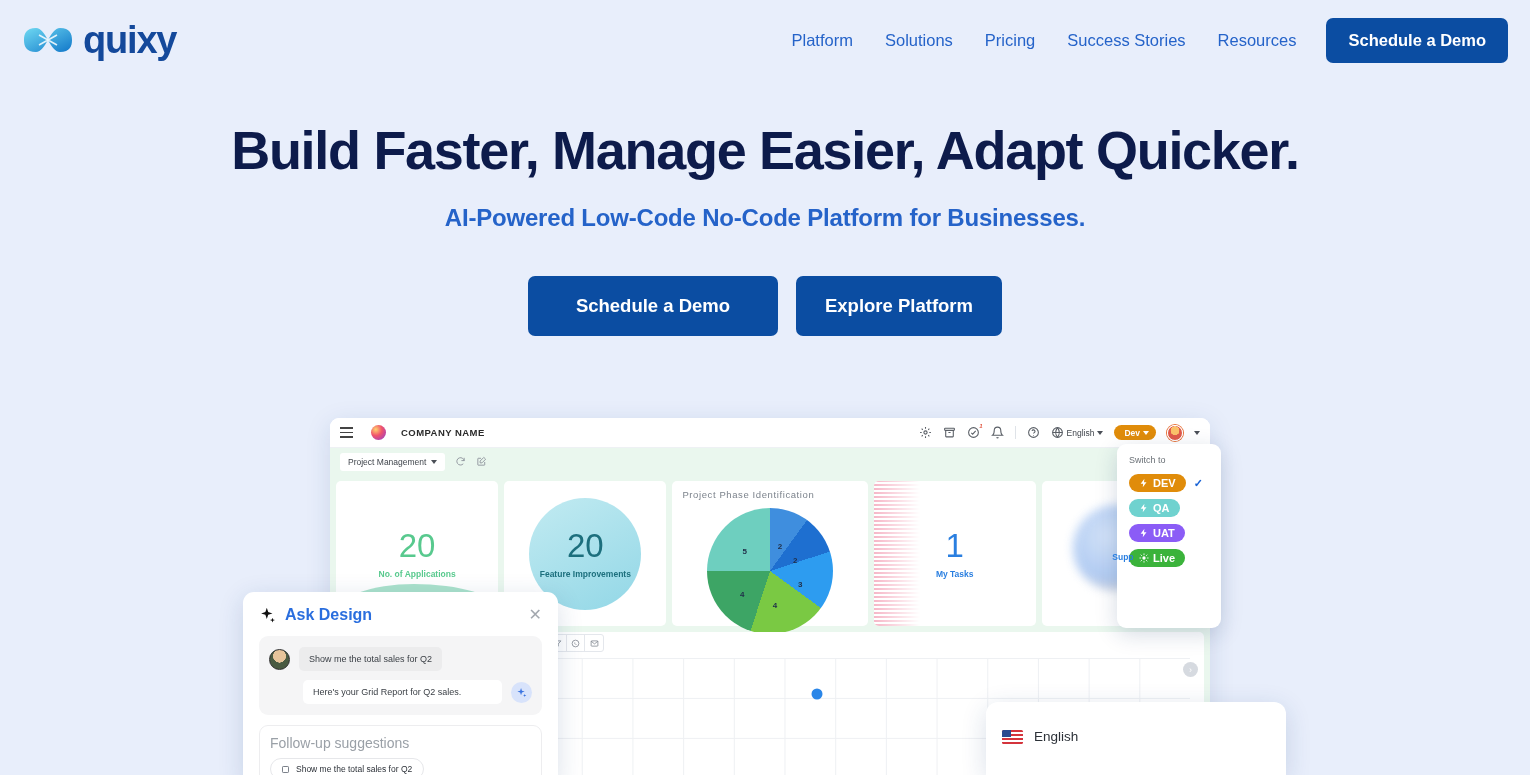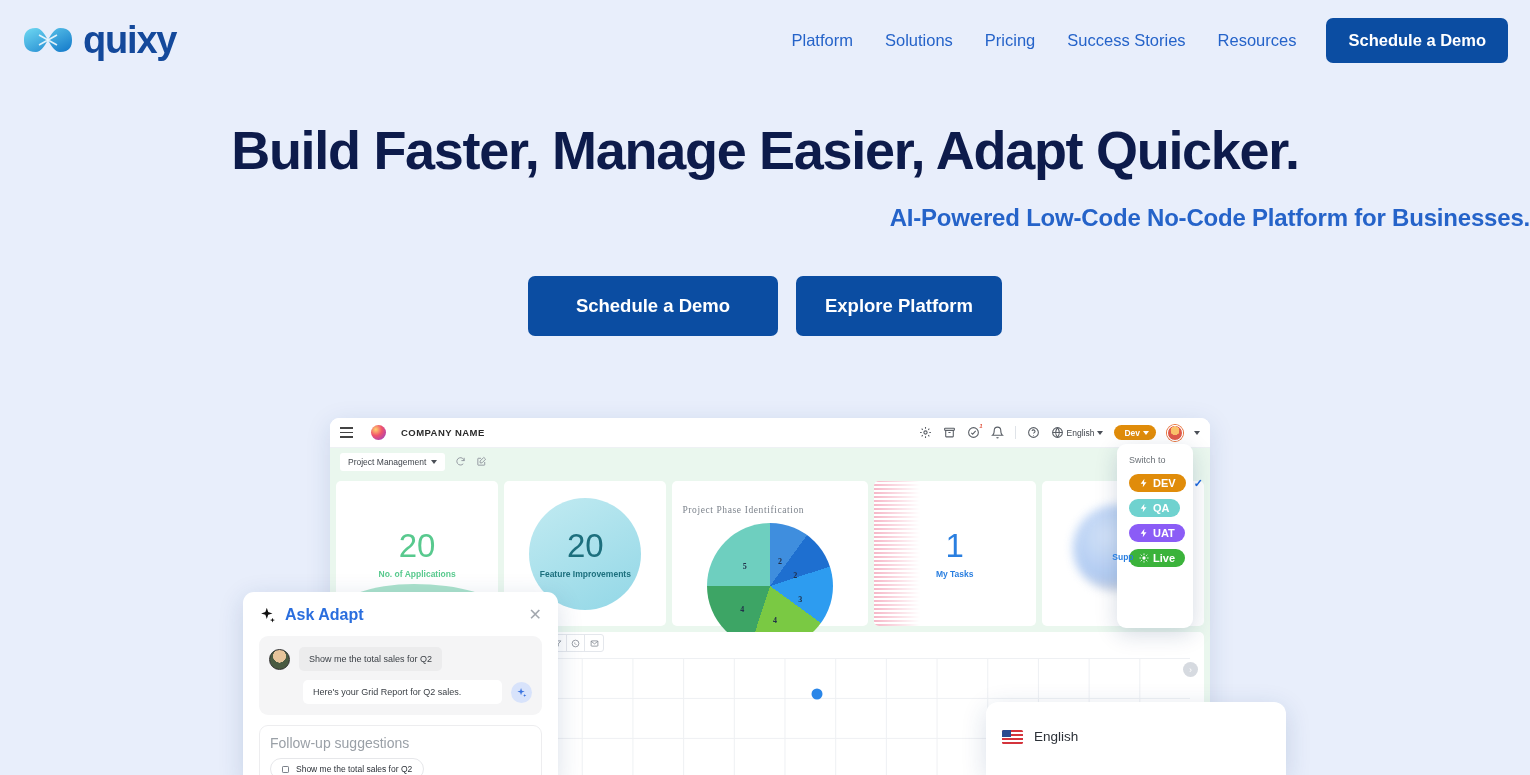--- a/index.html
+++ b/index.html
@@ -36,21 +36,21 @@
   }
 
   
   .hero { position: absolute; top: 120px; left: 0; width: 1530px; text-align: center; }
   .hero-title {
     font-size: 54px; font-weight: 800; color: #0d1b4b;
     letter-spacing: -1.3px; line-height: 1.12;
   }
   .hero-sub {
     margin-top: 24px;
-    font-size: 24px; font-weight: 700; color: #2563c9; letter-spacing: -0.2px; text-align: right;
+    font-size: 24px; font-weight: 700; color: #2563c9; letter-spacing: -0.2px;
   }
   .hero-buttons {
     margin-top: 44px; display: flex; justify-content: center; gap: 18px;
   }
   .btn-primary, .btn-secondary {
     background: #0b4da2; color: #fff; border: none; cursor: pointer;
     font-family: "Liberation Sans", sans-serif;
     font-size: 18.5px; font-weight: 700; border-radius: 7px;
     padding: 19px 0; width: 250px;
   }
@@ -133,21 +133,21 @@
     -webkit-mask-image: linear-gradient(90deg,#000,transparent);
             mask-image: linear-gradient(90deg,#000,transparent);
   }
   .blob-bg {
     position: absolute; left: 46%; top: 46%; transform: translate(-50%,-50%);
     width: 86px; height: 86px; border-radius: 50%;
     background: radial-gradient(circle at 40% 36%, #cfe0f8 0%, #a9c6f1 55%, #f2d6b9 100%);
     filter: blur(5px); opacity: .9;
   }
   .mid-card {
-    flex: 1.08; background: #fff; border-radius: 5px; padding: 24px 10px; position: relative; font-family: Liberation Serif, serif;
+    flex: 1.08; background: #fff; border-radius: 5px; padding: 8px 10px; position: relative;
   }
   .mid-title { font-size: 9.5px; color: #7c838c; letter-spacing: .6px; }
 
   .pie-holder { display: flex; justify-content: center; margin-top: 8px; }
   .pie { width: 126px; height: 126px; border-radius: 50%; position: relative; }
   .pie-lab {
     position: absolute; font-size: 8px; font-weight: 700; color: #21304a;
     transform: translate(-50%,-50%);
   }
   .legend { margin-top: 7px; font-size: 7.4px; color: #22303f; }
@@ -181,21 +181,21 @@
   }
   .tool-strip span {
     width: 18px; height: 16px; display: flex; align-items: center; justify-content: center;
     border-right: 1px solid #e4e7ec; color: #7b828b; cursor: pointer;
   }
   .tool-strip span:last-child { border-right: none; }
   .tool-strip svg { width: 9px; height: 9px; display: block; }
 
   
   .switch-pop {
-    position: absolute; left: 1117px; top: 444px; width: 76px; height: 184px;
+    position: absolute; left: 1117px; top: 444px; width: 104px; height: 184px;
     background: #fff; border-radius: 9px; box-shadow: 0 6px 22px rgba(20,50,100,.18);
     padding: 11px 12px;
   }
   .switch-head { font-size: 9px; color: #6b7177; margin-bottom: 9px; }
   .env-row { display: flex; align-items: center; margin-bottom: 7px; }
   .env-chip {
     display: flex; align-items: center; gap: 4px;
     border-radius: 11px; color: #fff; font-size: 11px; font-weight: 600;
     padding: 3px 10px; cursor: pointer;
   }
@@ -542,21 +542,21 @@
   </div>
 
   <div class="caddie">
     <div class="caddie-head">
       <span class="spark">
         <svg viewBox="0 0 24 24" fill="currentColor">
             <path d="M11 1l2 6 6 2-6 2-2 6-2-6-6-2 6-2z"></path>
             <path d="M19 15l.9 2.6 2.6.9-2.6.9-.9 2.6-.9-2.6-2.6-.9 2.6-.9z"></path>
           </svg>
       </span>
-      <span class="caddie-title">Ask Adapt</span>
+      <span class="caddie-title">Ask Design</span>
       <span class="caddie-close">✕</span>
     </div>
 
     <div class="chat-box">
       <div class="msg-user">
         <span class="av"></span>
         <span class="bubble-l">Show me the total sales for Q2</span>
       </div>
       <div class="msg-bot">
         <span class="bubble-r">Here's your Grid Report for Q2 sales.</span>

